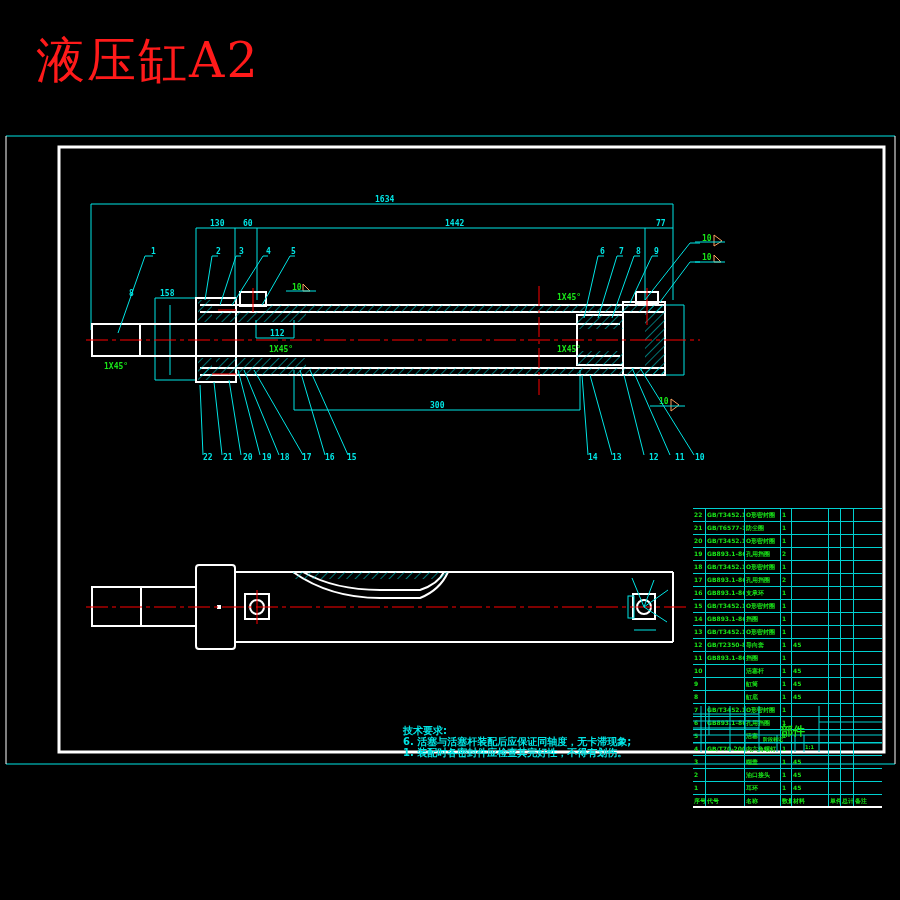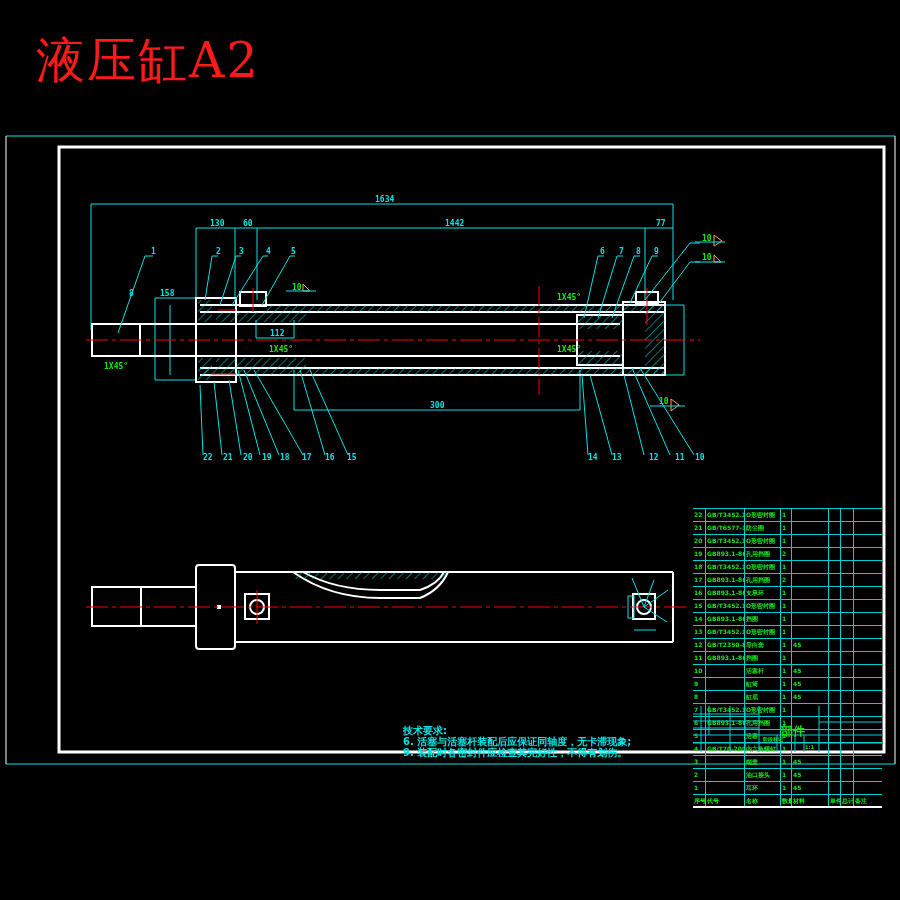--- a/index.html
+++ b/index.html
@@ -205,21 +205,21 @@
       <line x1="644" y1="607" x2="667" y2="622"></line>
       <rect x="628" y="596" width="6" height="22" fill="none"></rect>
       <line x1="634" y1="630" x2="656" y2="630"></line>
     </g>
   </g>
 </svg>
 
 <div class="notes">
   <div>技术要求:</div>
   <div>6. 活塞与活塞杆装配后应保证同轴度，无卡滞现象;</div>
-  <div>9. 装配时各密封件应检查其完好性，不得有划伤。</div>
+  <div>1. 装配时各密封件应检查其完好性，不得有划伤。</div>
 </div>
 
 <div class="bom" style="border-top:1px solid #00d0d0;">
   <div class="bom-row">
       <span class="c0">22</span>
       <span class="c1">GB/T3452.1-1992</span>
       <span class="c2">O形密封圈</span>
       <span class="c3">1</span>
       <span class="c4"></span>
       <span class="c5"></span>

